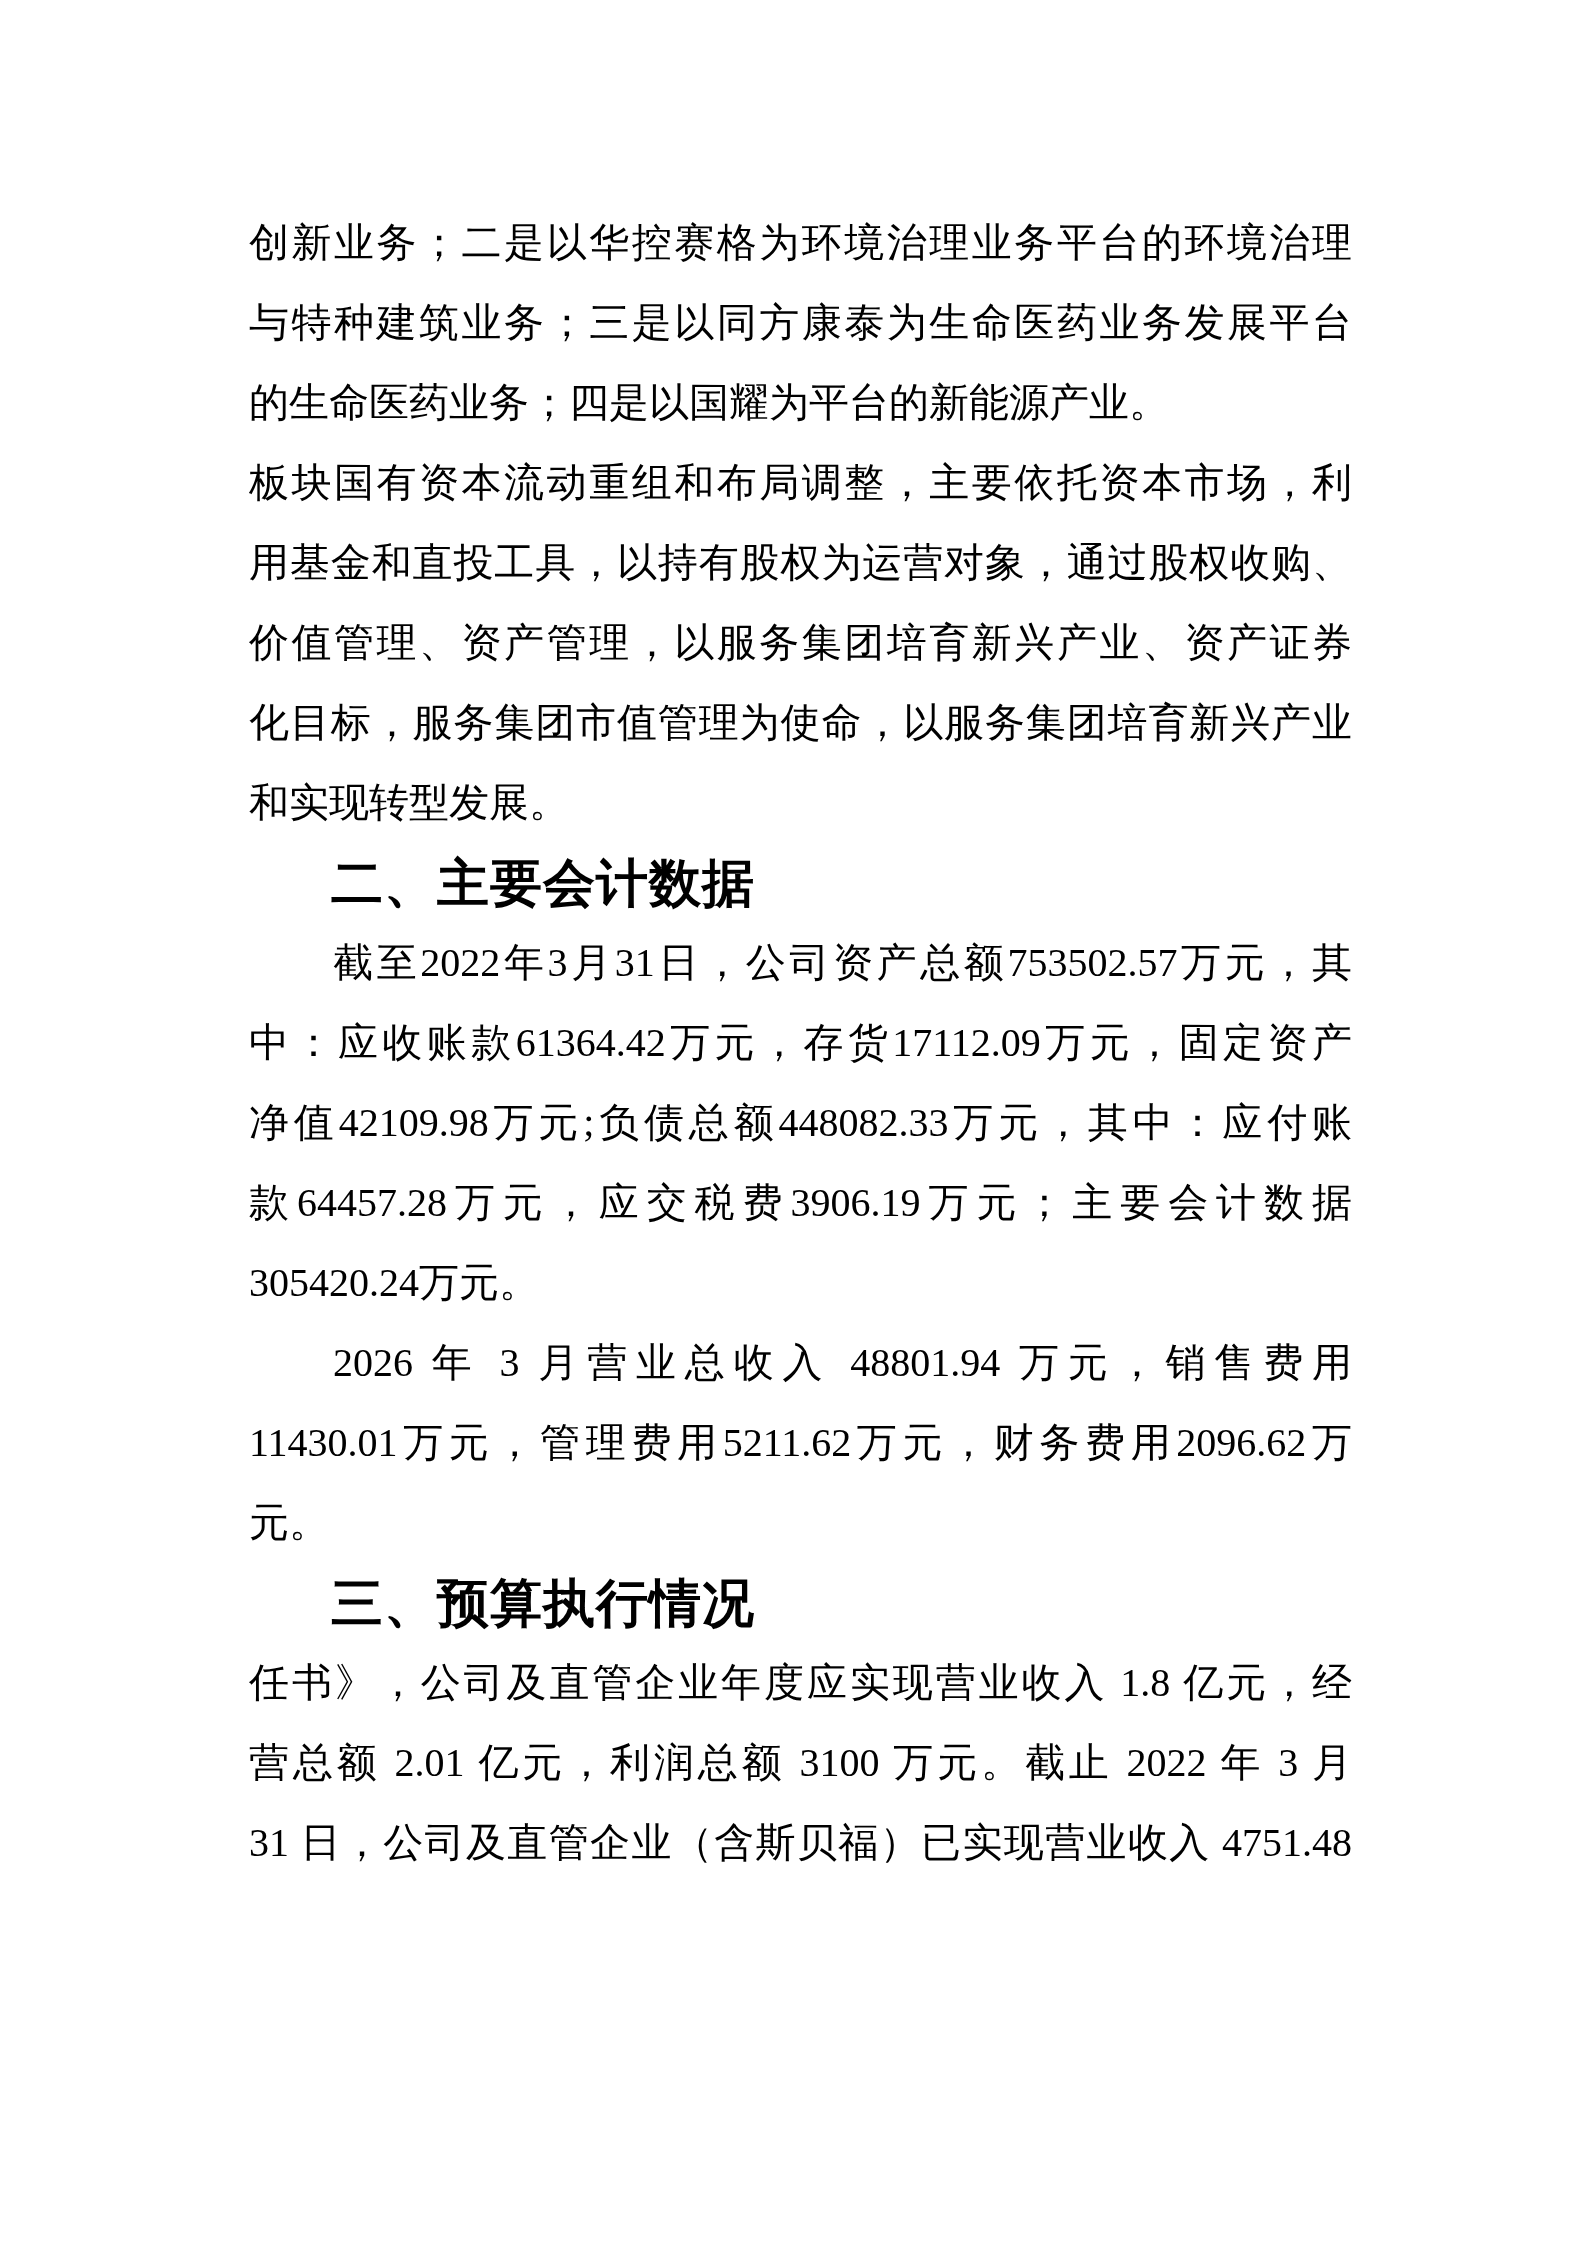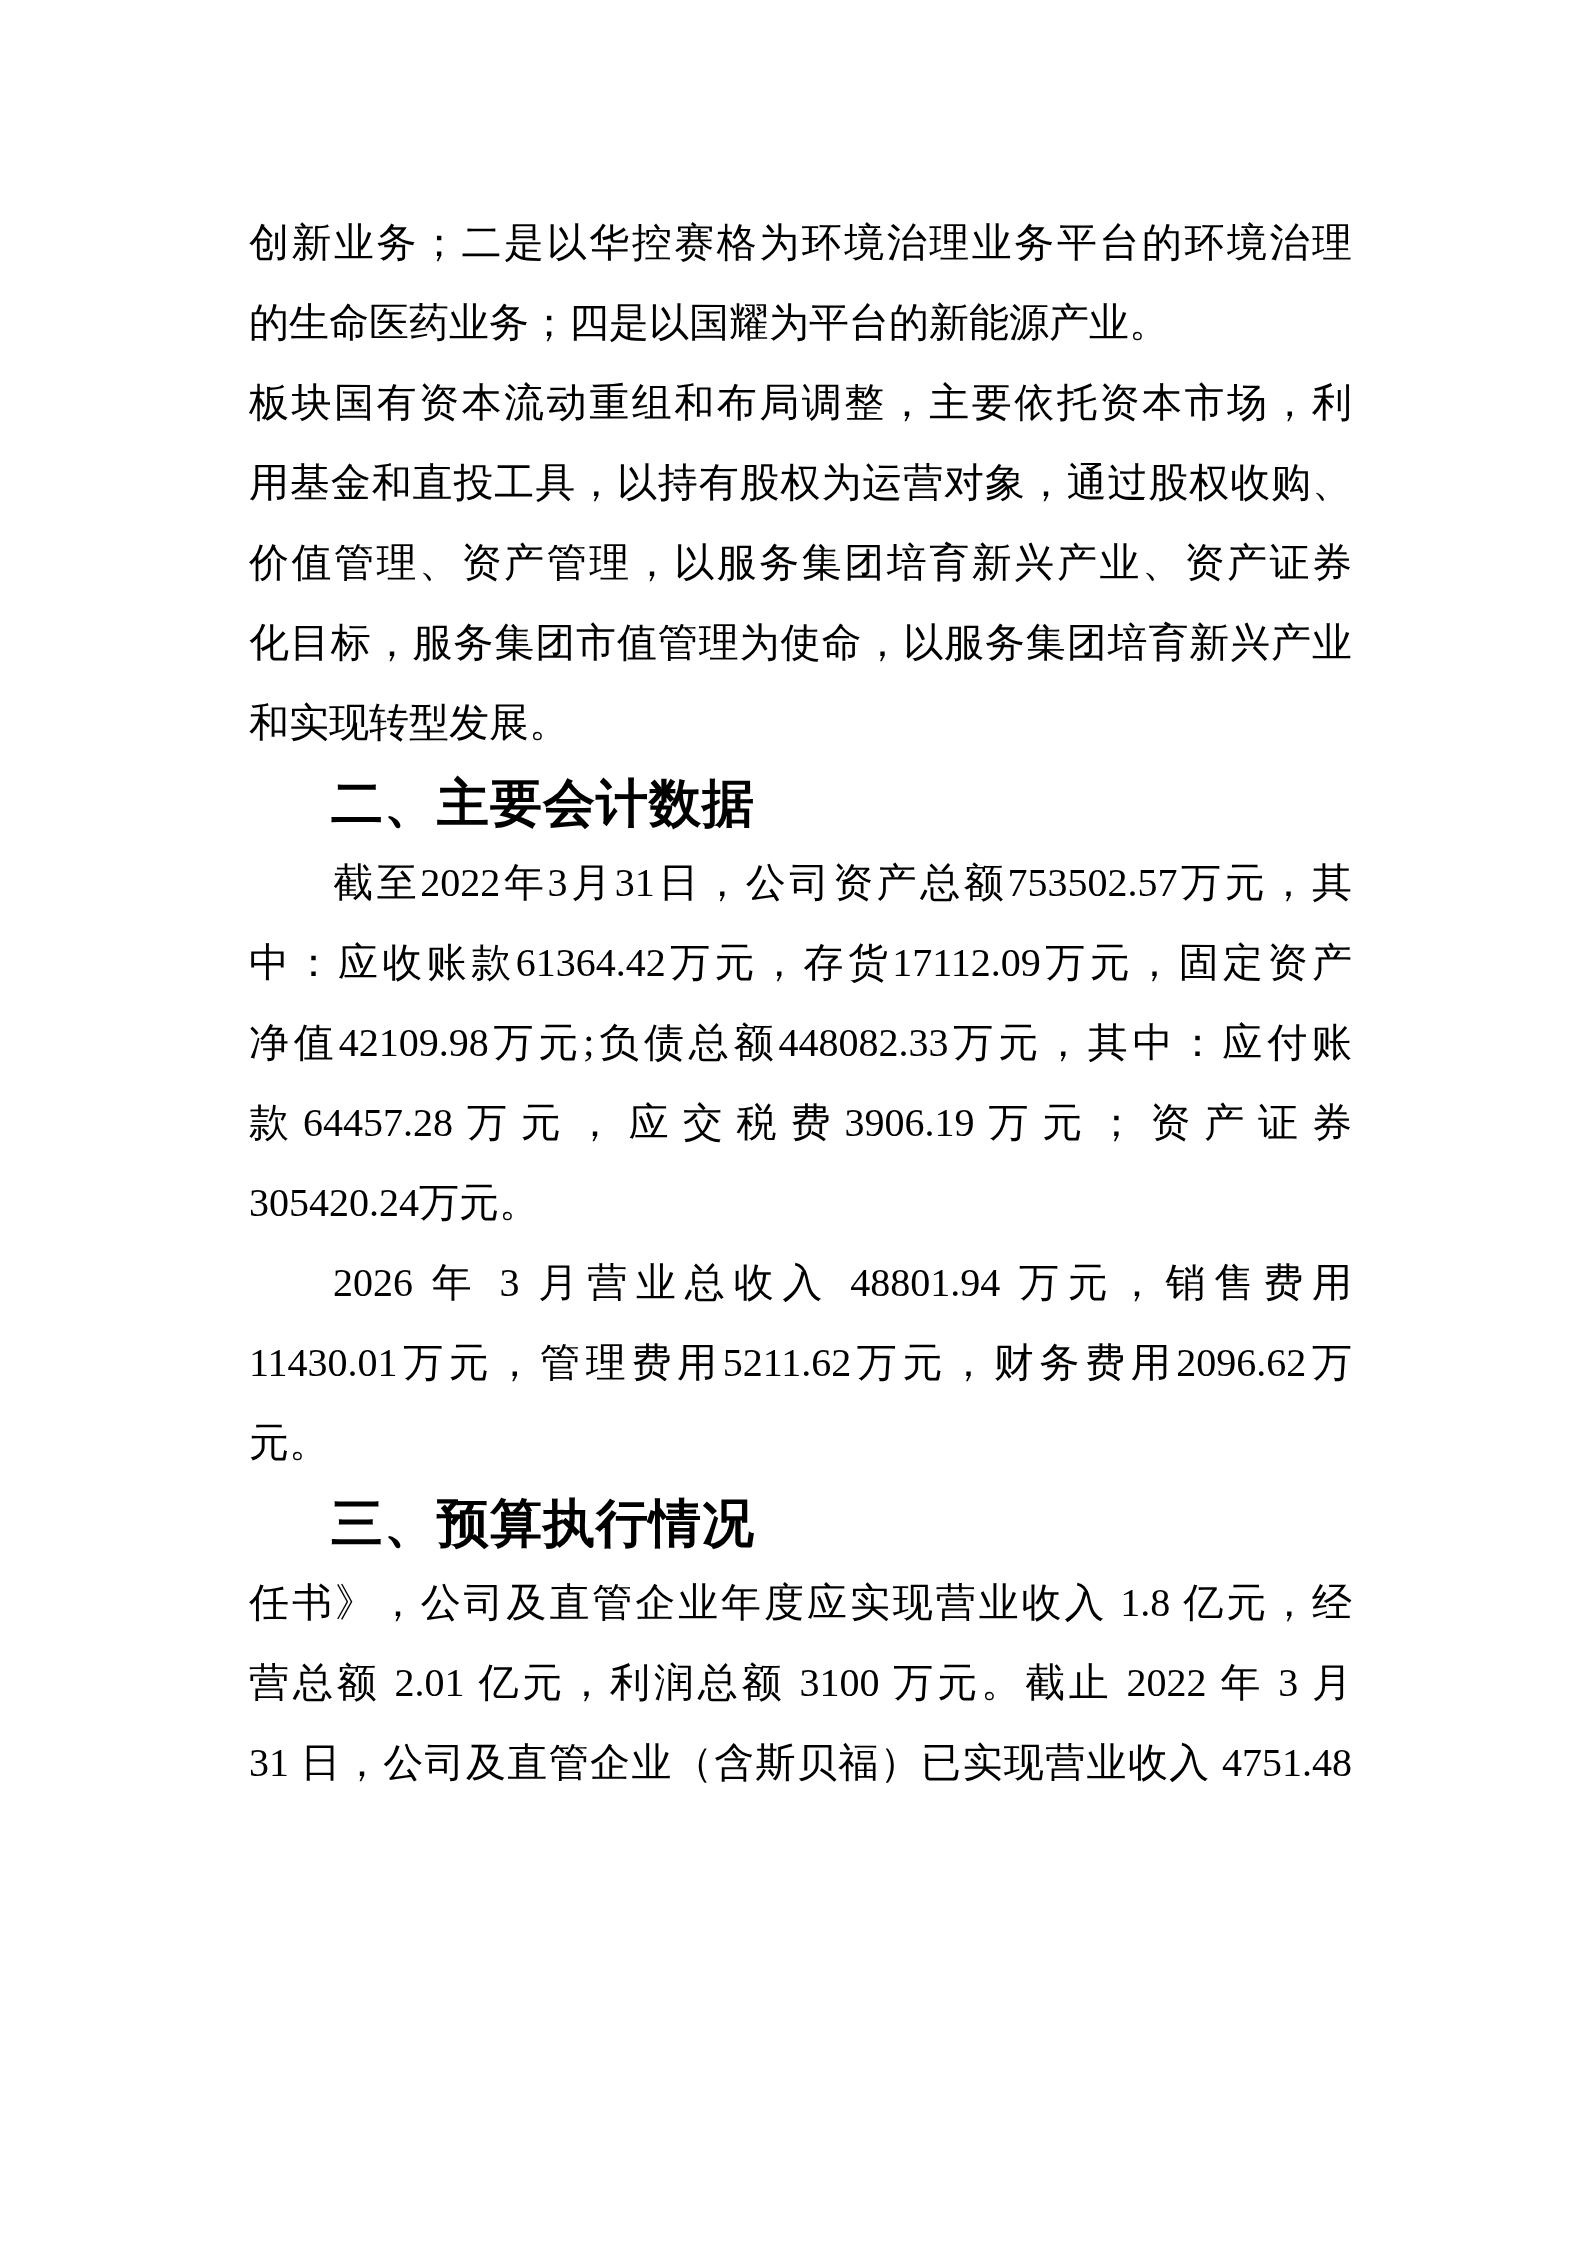--- a/index.html
+++ b/index.html
@@ -53,31 +53,32 @@
     text-indent: 82px;
     text-align: left;
     letter-spacing: 1px;
   }
 </style>
 </head>
 <body>
 
 <div class="page">
   <div class="line just">创新业务；二是以华控赛格为环境治理业务平台的环境治理</div>
+  <div class="line just">与特种建筑业务；三是以同方康泰为生命医药业务发展平台</div>
   <div class="line left">的生命医药业务；四是以国耀为平台的新能源产业。</div>
   <div class="line just">板块国有资本流动重组和布局调整，主要依托资本市场，利</div>
   <div class="line just">用基金和直投工具，以持有股权为运营对象，通过股权收购、</div>
   <div class="line just">价值管理、资产管理，以服务集团培育新兴产业、资产证券</div>
   <div class="line just">化目标，服务集团市值管理为使命，以服务集团培育新兴产业</div>
   <div class="line left">和实现转型发展。</div>
   <div class="line head">二、主要会计数据</div>
   <div class="line just ind">截至2022年3月31日，公司资产总额753502.57万元，其</div>
   <div class="line just">中：应收账款61364.42万元，存货17112.09万元，固定资产</div>
   <div class="line just">净值42109.98万元;负债总额448082.33万元，其中：应付账</div>
-  <div class="line just">款64457.28万元，应交税费3906.19万元；资产证券</div>
+  <div class="line just">款64457.28万元，应交税费3906.19万元；主要会计数据</div>
   <div class="line left">305420.24万元。</div>
   <div class="line just ind">2026 年 3 月营业总收入 48801.94 万元，销售费用</div>
   <div class="line just">11430.01万元，管理费用5211.62万元，财务费用2096.62万</div>
   <div class="line left">元。</div>
   <div class="line head">三、预算执行情况</div>
   <div class="line just">任书》，公司及直管企业年度应实现营业收入 1.8 亿元，经</div>
   <div class="line just">营总额 2.01 亿元，利润总额 3100 万元。截止 2022 年 3 月</div>
   <div class="line just">31 日，公司及直管企业（含斯贝福）已实现营业收入 4751.48</div>
 </div>
 

